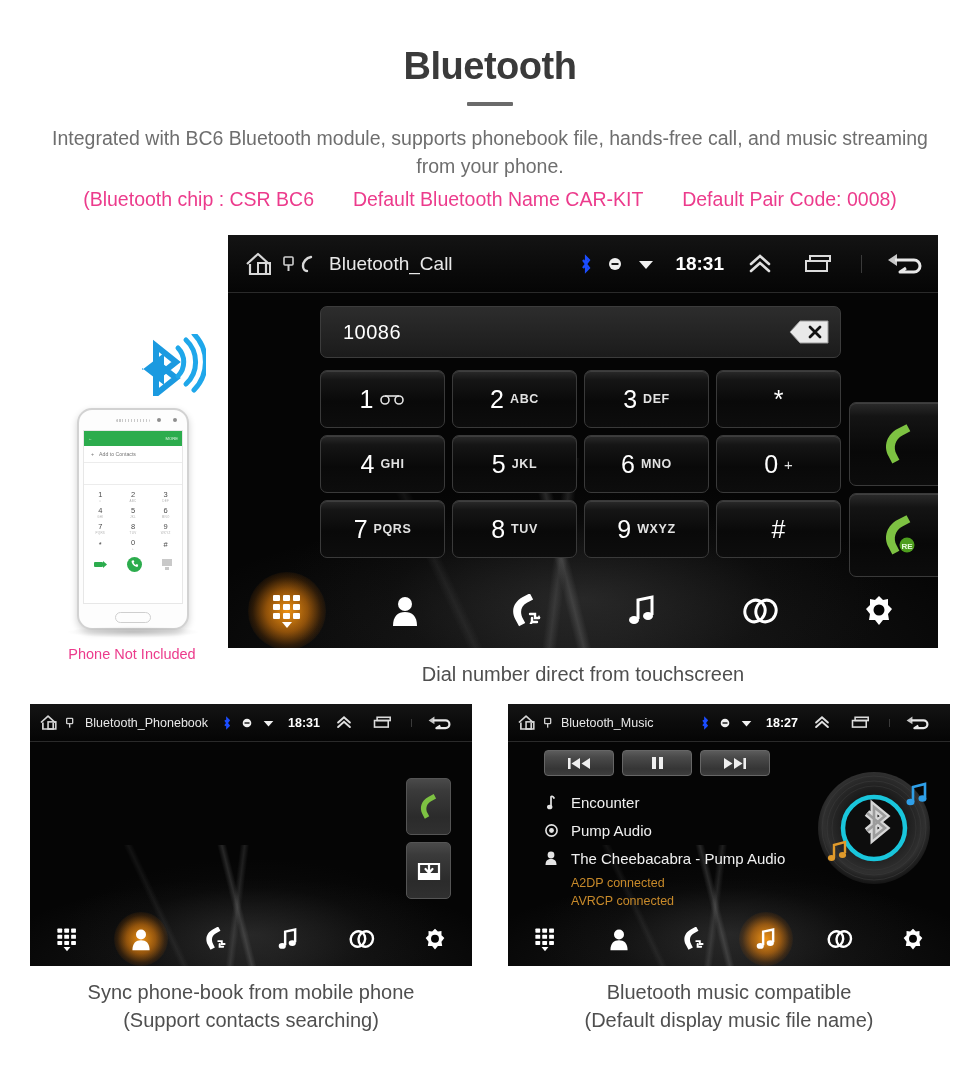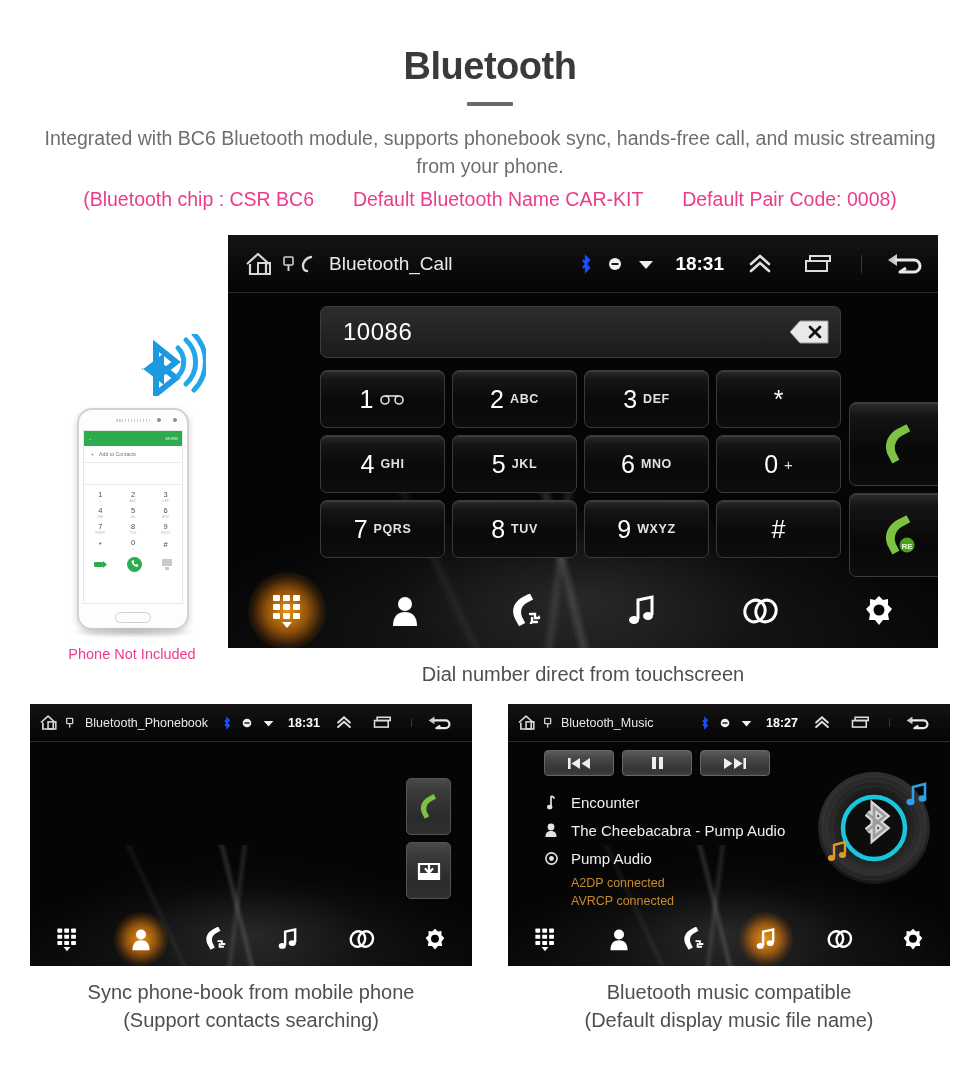--- a/index.html
+++ b/index.html
@@ -119,21 +119,21 @@
     position: absolute; left: 92px; top: 71px;
     width: 521px; height: 52px;
     background: linear-gradient(#2d2d2d, #222 60%, #1b1b1b);
     border: 1px solid #3c3c3c;
     border-radius: 7px;
     display: flex; align-items: center;
     padding: 0 10px 0 22px;
     z-index: 3;
   }
   .dial-number {
-    color: #fff; font-size: 24px; letter-spacing: 0.5px; flex: 1;
+    color: #fff; font-size: 20px; letter-spacing: 0.5px; flex: 1;
   }
   .backspace-key { width: 56px; height: 34px; cursor: pointer; }
 
   .keypad {
     position: absolute; left: 92px; top: 135px;
     width: 521px;
     display: grid;
     grid-template-columns: repeat(4, 1fr);
     grid-auto-rows: 58px;
     gap: 7px;
@@ -291,21 +291,21 @@
   .mu-row-text { color: #f0f0f0; font-size: 15px; }
   .mu-icon { width: 14px; display: flex; justify-content: center; }
   .mu-status { color: #c88a2a; font-size: 12.5px; line-height: 1.45; padding-left: 27px; margin-top: 2px; }
   .mu-art { position: absolute; right: 14px; top: 62px; z-index: 3; }
 </style>
 </head>
 <body>
 
 <div class="page-title">Bluetooth</div>
 <div class="title-rule"></div>
-<div class="subtitle">Integrated with BC6 Bluetooth module, supports phonebook sync, hands-free call, and music streaming from your phone.</div>
+<div class="subtitle">Integrated with BC6 Bluetooth module, supports phonebook file, hands-free call, and music streaming from your phone.</div>
 <div class="spec-line">
   <span>(Bluetooth chip : CSR BC6</span>
   <span class="spec-gap"></span>
   <span>Default Bluetooth Name CAR-KIT</span>
   <span class="spec-gap"></span>
   <span>Default Pair Code: 0008)</span>
 </div>
 
 <div id="phone-wrap">
   <svg class="bt-wave" width="72" height="62" viewBox="0 0 72 62">
@@ -770,35 +770,35 @@
       <span class="mu-icon">
         <svg width="9" height="15" viewBox="0 0 9 15">
             <path d="M4 12 L4 2 C4 1 6 1 7 3" fill="none" stroke="#e4e4e4" stroke-width="1.7" stroke-linecap="round"></path>
             <ellipse cx="2.7" cy="12" rx="2.7" ry="2.3" fill="#e4e4e4"></ellipse>
           </svg>
       </span>
       <span class="mu-row-text">Encounter</span>
     </div>
     <div class="mu-row">
       <span class="mu-icon">
+        <svg width="13" height="13" viewBox="0 0 13 13">
+            <circle cx="6.5" cy="6.5" r="5.6" fill="none" stroke="#e4e4e4" stroke-width="1.6"></circle>
+            <circle cx="6.5" cy="6.5" r="2.4" fill="#e4e4e4"></circle>
+          </svg>
+      </span>
+      <span class="mu-row-text">Pump Audio</span>
+    </div>
+    <div class="mu-row">
+      <span class="mu-icon">
         <svg width="12" height="14" viewBox="0 0 12 14">
             <circle cx="6" cy="4" r="3.4" fill="#e4e4e4"></circle>
             <path d="M0.5 14 C0.5 9.4 3 8 6 8 C9 8 11.5 9.4 11.5 14 Z" fill="#e4e4e4"></path>
           </svg>
       </span>
       <span class="mu-row-text">The Cheebacabra - Pump Audio</span>
-    </div>
-    <div class="mu-row">
-      <span class="mu-icon">
-        <svg width="13" height="13" viewBox="0 0 13 13">
-            <circle cx="6.5" cy="6.5" r="5.6" fill="none" stroke="#e4e4e4" stroke-width="1.6"></circle>
-            <circle cx="6.5" cy="6.5" r="2.4" fill="#e4e4e4"></circle>
-          </svg>
-      </span>
-      <span class="mu-row-text">Pump Audio</span>
     </div>
     <div class="mu-status">A2DP connected</div>
     <div class="mu-status" style="margin-top:0;">AVRCP connected</div>
   </div>
 
   <div class="mu-art">
     <svg width="124" height="124" viewBox="0 0 124 124">
       <defs>
         <radialGradient id="vinyl" cx="50%" cy="45%" r="58%">
           <stop offset="0%" stop-color="#2a2a2a"></stop>

